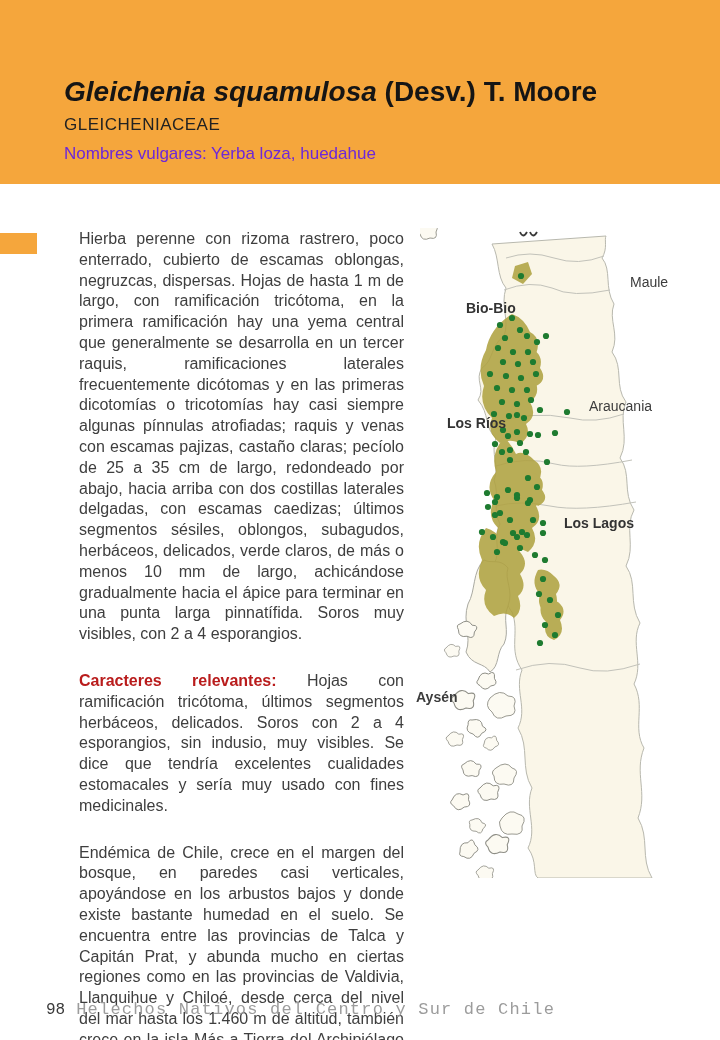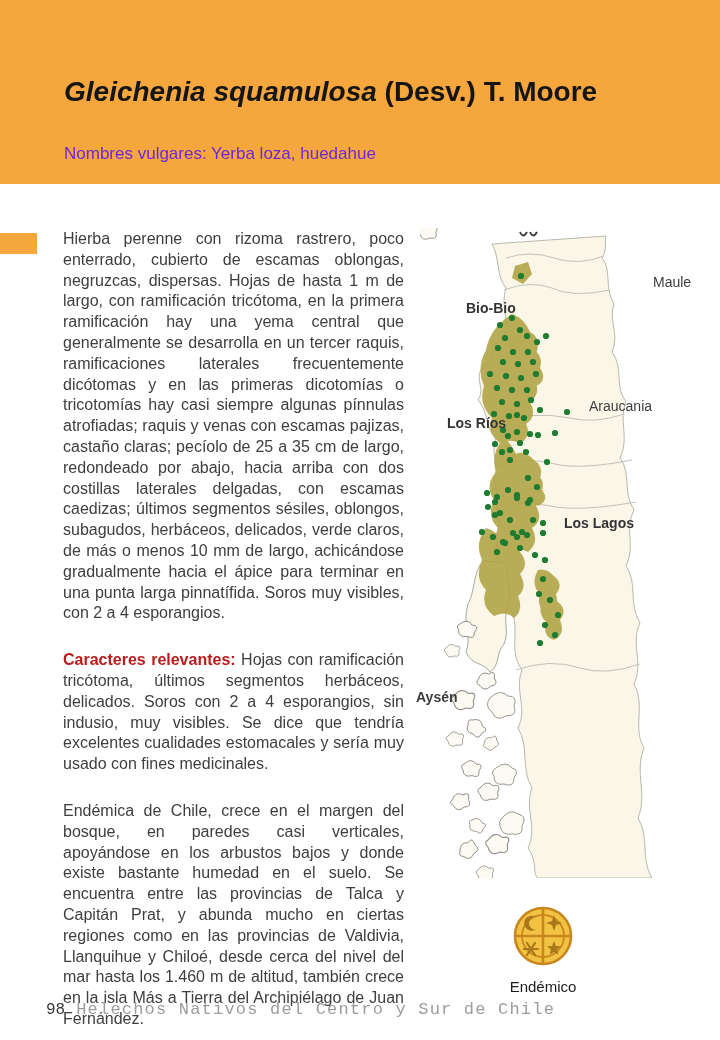--- a/index.html
+++ b/index.html
@@ -27,21 +27,21 @@
   }
   
   .accent-tab{
     position:absolute;left:0;top:233px;width:37px;height:21px;background:#F5A63C;
   }
   
   .text-col{
     position:absolute;left:63px;top:229px;width:341px;
     font-size:16px;line-height:20.8px;color:#3E3E3E;text-align:justify;
   }
-  .text-col p{margin:0 0 26px 0;}
+  .text-col p{margin:0 0 26px 16px;}
   .text-col strong{color:#b91c1c;}
   
   .map-figure{position:absolute;left:420px;top:228px;width:280px;height:650px;margin:0;}
   .map-figure svg{position:absolute;left:0;top:0;}
   .map-label{
     position:absolute;font-size:14px;color:#3C3C3C;white-space:nowrap;
   }
   .map-label.bold{font-weight:bold;color:#333333;}
   
   .legend{position:absolute;left:483px;top:904px;width:120px;text-align:center;}
@@ -59,20 +59,21 @@
     font-size:17px;letter-spacing:1.2px;color:#9C9C9C;
   }
 </style>
 </head>
 <body>
 
 <div class="page">
 
   <div class="header-band">
     <h1 class="species-title"><span class="sp">Gleichenia squamulosa</span><span class="auth"> (Desv.) T. Moore</span></h1>
+    <div class="family-name">GLEICHENIACEAE</div>
     <div class="common-names">Nombres vulgares: Yerba loza, huedahue</div>
   </div>
 
   <div class="accent-tab"></div>
 
   <main class="text-col">
     <p>Hierba perenne con rizoma rastrero, poco enterrado, cubierto de escamas oblongas, negruzcas, dispersas. Hojas de hasta 1 m de largo, con ramificación tricótoma, en la primera ramificación hay una yema central que generalmente se desarrolla en un tercer raquis, ramificaciones laterales frecuentemente dicótomas y en las primeras dicotomías o tricotomías hay casi siempre algunas pínnulas atrofiadas; raquis y venas con escamas pajizas, castaño claras; pecíolo de 25 a 35 cm de largo, redondeado por abajo, hacia arriba con dos costillas laterales delgadas, con escamas caedizas; últimos segmentos sésiles, oblongos, subagudos, herbáceos, delicados, verde claros, de más o menos 10 mm de largo, achicándose gradualmente hacia el ápice para terminar en una punta larga pinnatífida. Soros muy visibles, con 2 a 4 esporangios.</p>
     <p><strong>Caracteres relevantes:</strong><span> Hojas con ramificación tricótoma, últimos segmentos herbáceos, delicados. Soros con 2 a 4 esporangios, sin indusio, muy visibles. Se dice que tendría excelentes cualidades estomacales y sería muy usado con fines medicinales.</span></p>
     <p>Endémica de Chile, crece en el margen del bosque, en paredes casi verticales, apoyándose en los arbustos bajos y donde existe bastante humedad en el suelo. Se encuentra entre las provincias de Talca y Capitán Prat, y abunda mucho en ciertas regiones como en las provincias de Valdivia, Llanquihue y Chiloé, desde cerca del nivel del mar hasta los 1.460 m de altitud, también crece en la isla Más a Tierra del Archipiélago de Juan Fernández.</p>
   </main>
@@ -222,49 +223,28 @@
           <circle cx="119" cy="366" r="3.1" fill="#1E7B30"></circle>
           <circle cx="120" cy="415" r="3.1" fill="#1E7B30"></circle>
         </g>
 
       <g fill="none" stroke="#3A3A3A" stroke-width="1.8">
         <path d="M100,4 q3,7 7,0"></path>
         <path d="M110,4 q3,7 7,0"></path>
       </g>
     </svg>
     <div id="map-labels">
-        <div class="map-label" style="left: 210px; top: 46px; margin-left: 23px;">Maule</div>
+        <div class="map-label" style="left: 210px; top: 46px;">Maule</div>
         <div class="map-label bold" style="left: 46px; top: 72px;">Bio-Bio</div>
         <div class="map-label" style="left: 169px; top: 170px;">Araucania</div>
         <div class="map-label bold" style="left: 27px; top: 187px;">Los Ríos</div>
         <div class="map-label bold" style="left: 144px; top: 287px;">Los Lagos</div>
         <div class="map-label" style="left: -4px; top: 461px; font-weight: bold;">Aysén</div>
       </div>
   </figure>
 
-  <div class="legend">
-    <svg width="64" height="64" viewBox="0 0 64 64">
-      <circle cx="32" cy="32" r="28" fill="#F2C342" stroke="#C8871E" stroke-width="2.6"></circle>
-      <circle cx="32" cy="32" r="21" fill="none" stroke="#C8871E" stroke-width="1.8"></circle>
-      <line x1="32" y1="4" x2="32" y2="60" stroke="#C8871E" stroke-width="2.6"></line>
-      <line x1="4" y1="32" x2="60" y2="32" stroke="#C8871E" stroke-width="2.6"></line>
-
-      <path d="M24,12.5 a7.5,7.5 0 1 0 0.8,13 a6,6 0 1 1 -0.8,-13 z" fill="#A9761B"></path>
-
-      <polygon points="43,11 45,17 51,19 45,21 43,27 41,21 35,19 41,17" fill="#A9761B"></polygon>
-
-      <g stroke="#A9761B" stroke-width="2.2" stroke-linecap="round">
-        <line x1="13" y1="45" x2="27" y2="45"></line>
-        <line x1="16" y1="39" x2="24" y2="51"></line>
-        <line x1="16" y1="51" x2="24" y2="39"></line>
-      </g>
-
-      <polygon points="43,37 44.9,41.9 50.2,42.2 46.1,45.6 47.4,50.7 43,47.9 38.6,50.7 39.9,45.6 35.8,42.2 41.1,41.9" fill="#A9761B"></polygon>
-    </svg>
-    <div class="legend-label">Endémico</div>
-  </div>
 
   <footer class="footer">
     <span class="page-number">98</span>
     <span class="book-title">Helechos Nativos del Centro y Sur de Chile</span>
   </footer>
 
 </div>
 
 </body></html>

